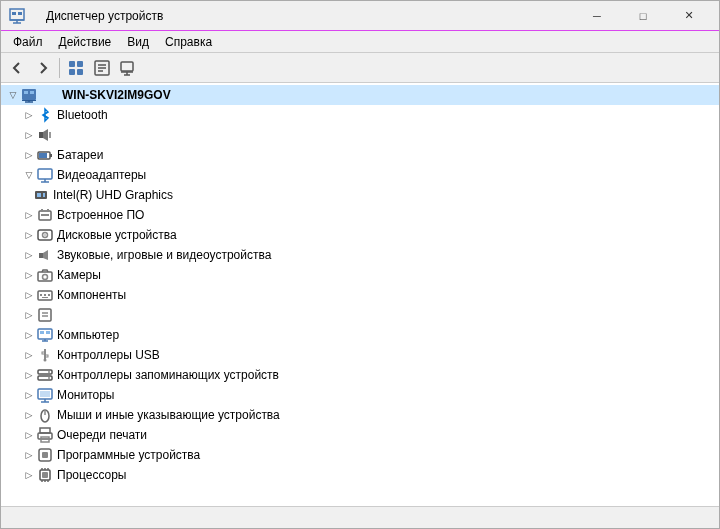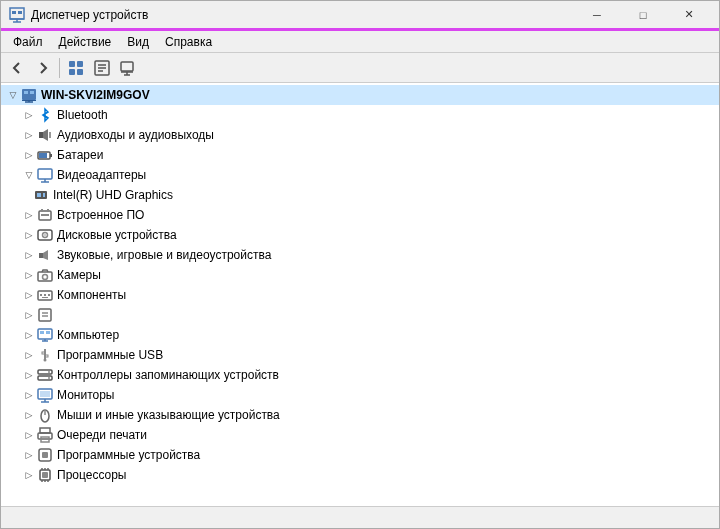--- a/index.html
+++ b/index.html
@@ -18,22 +18,23 @@
       border: 1px solid #aaa;
       display: flex;
       flex-direction: column;
     }
     .title-bar {
       background: #f0f0f0;
       height: 30px;
       display: flex;
       align-items: center;
       padding: 0 8px;
-      border-bottom: 3px solid #d946ef;
+      border-bottom: 1px solid #d946ef;
       user-select: none;
+      gap: 15px;
     }
     .title-bar-icon {
       width: 16px;
       height: 16px;
       margin-right: 6px;
       display: inline-flex;
       align-items: center;
       justify-content: center;
     }
     .title-bar-text {
@@ -240,21 +241,21 @@
       <span class="icon">
         <svg width="16" height="16" viewBox="0 0 16 16">
           <rect x="1" y="2" width="14" height="11" fill="#4a7ab5" rx="1"></rect>
           <rect x="3" y="4" width="4" height="3" fill="#87b8e8"></rect>
           <rect x="9" y="4" width="4" height="3" fill="#87b8e8"></rect>
           <rect x="1" y="13" width="14" height="1" fill="#2a5a95"></rect>
           <line x1="8" y1="13" x2="8" y2="15" stroke="#2a5a95" stroke-width="1.5"></line>
           <line x1="4" y1="15" x2="12" y2="15" stroke="#2a5a95" stroke-width="1.5"></line>
         </svg>
       </span>
-      <span class="label" style="font-weight:bold;">WIN-SKVI2IM9GOV</span>
+      <span class="label" style="font-weight:bold;margin-left:21px;">WIN-SKVI2IM9GOV</span>
     </div>
 
     <div id="tree-items-container">
         <div class="tree-item indent-1">
           <span class="expander">▷</span>
           <span class="icon">
             <svg width="16" height="16" viewBox="0 0 16 16">
               <path d="M8 2 L8 14 L11 11 L6 8 L11 5 Z" fill="none" stroke="#0078d7" stroke-width="1.5"></path>
               <line x1="6" y1="8" x2="11" y2="11" stroke="#0078d7" stroke-width="1.5"></line>
             </svg>
@@ -263,21 +264,20 @@
         </div>
         <div class="tree-item indent-1">
           <span class="expander">▷</span>
           <span class="icon">
             <svg width="16" height="16" viewBox="0 0 16 16">
               <rect x="2" y="5" width="4" height="6" fill="#555"></rect>
               <polygon points="6,5 11,2 11,14 6,11" fill="#777"></polygon>
               <line x1="13" y1="5" x2="13" y2="11" stroke="#777" stroke-width="1.5"></line>
             </svg>
           </span>
-          <span class="label">Аудиовходы и аудиовыходы</span>
         </div>
         <div class="tree-item indent-1">
           <span class="expander">▷</span>
           <span class="icon">
             <svg width="16" height="16" viewBox="0 0 16 16">
               <rect x="1" y="5" width="12" height="7" fill="none" stroke="#555" stroke-width="1.5" rx="1"></rect>
               <rect x="13" y="7" width="2" height="3" fill="#555"></rect>
               <rect x="2" y="6" width="8" height="5" fill="#4a7ab5"></rect>
             </svg>
           </span>
@@ -388,21 +388,21 @@
         <div class="tree-item indent-1">
           <span class="expander">▷</span>
           <span class="icon">
             <svg width="16" height="16" viewBox="0 0 16 16">
               <line x1="8" y1="2" x2="8" y2="13" stroke="#666" stroke-width="1.5"></line>
               <rect x="5" y="5" width="3" height="2" fill="none" stroke="#888" stroke-width="1"></rect>
               <rect x="8" y="8" width="3" height="2" fill="none" stroke="#888" stroke-width="1"></rect>
               <circle cx="8" cy="13" r="1.5" fill="#888"></circle>
             </svg>
           </span>
-          <span class="label">Программные USB</span>
+          <span class="label">Контроллеры USB</span>
         </div>
         <div class="tree-item indent-1">
           <span class="expander">▷</span>
           <span class="icon">
             <svg width="16" height="16" viewBox="0 0 16 16">
               <rect x="1" y="3" width="14" height="4" fill="none" stroke="#555" stroke-width="1.5" rx="1"></rect>
               <rect x="1" y="9" width="14" height="4" fill="none" stroke="#555" stroke-width="1.5" rx="1"></rect>
               <circle cx="12" cy="5" r="1" fill="#888"></circle>
               <circle cx="12" cy="11" r="1" fill="#888"></circle>
             </svg>

